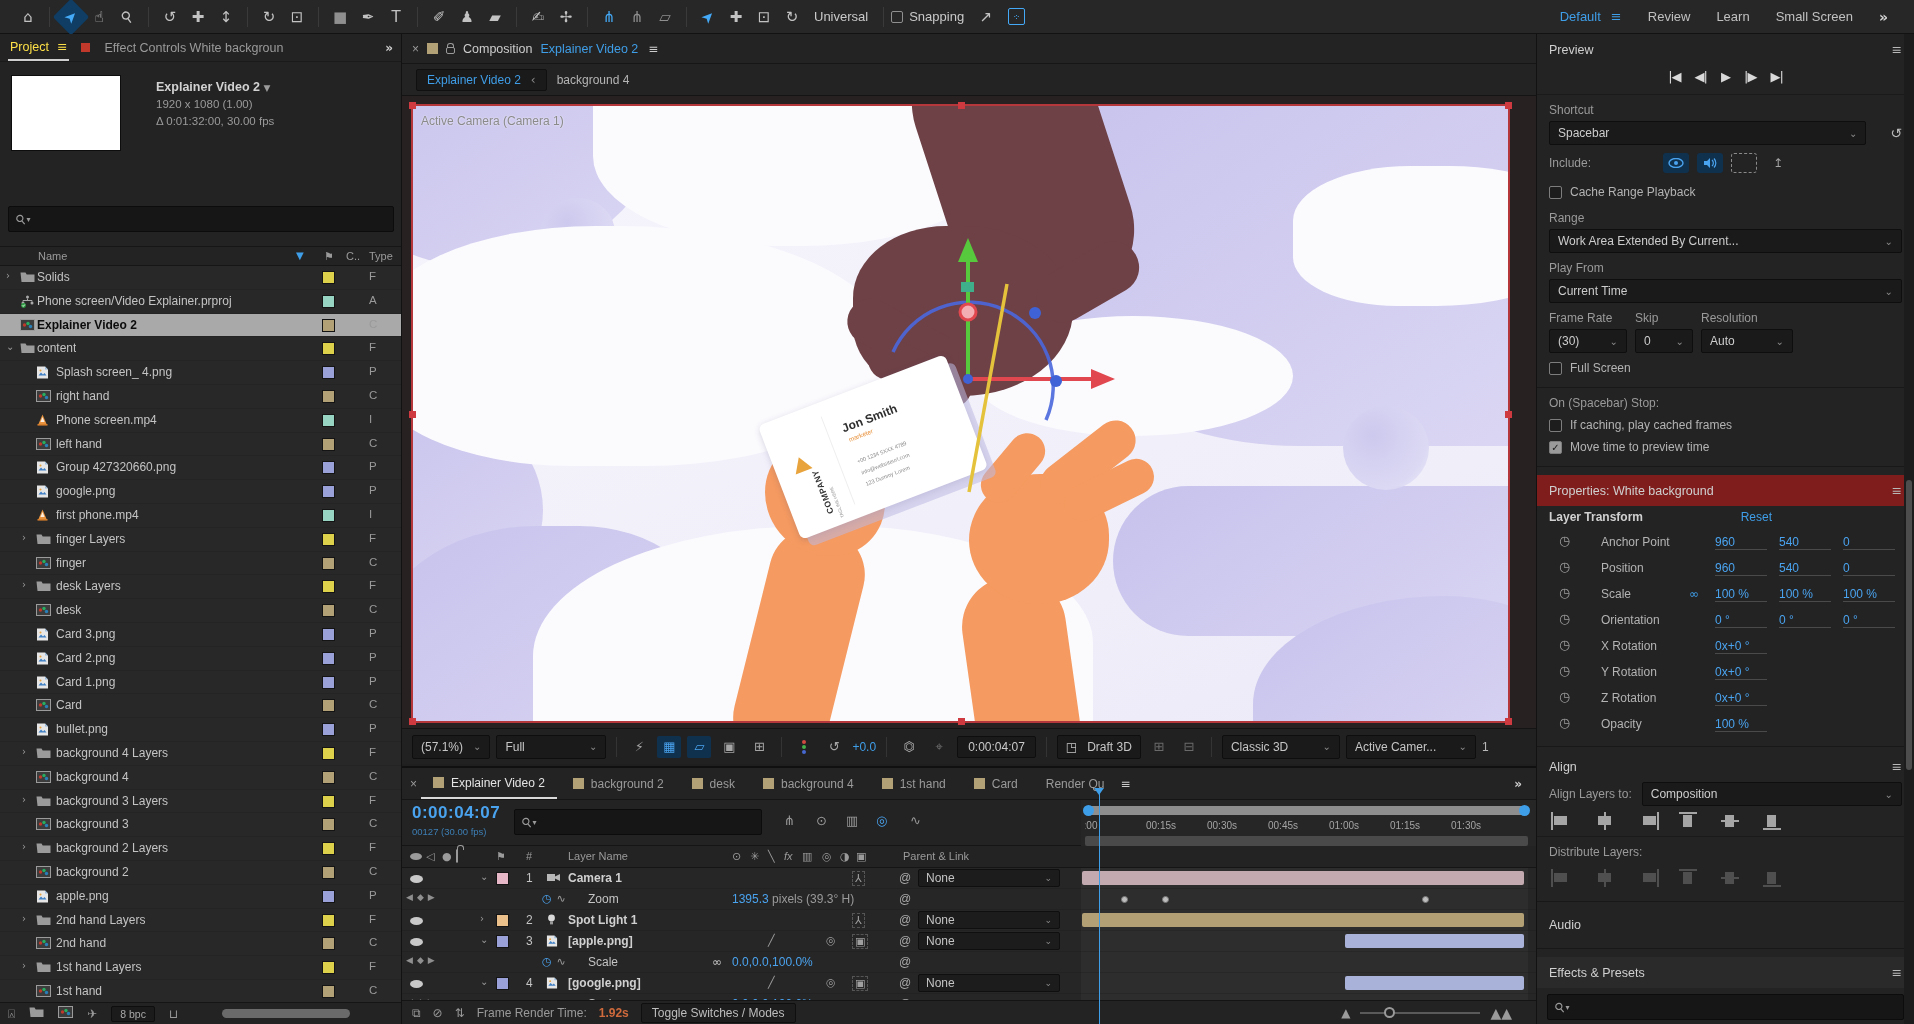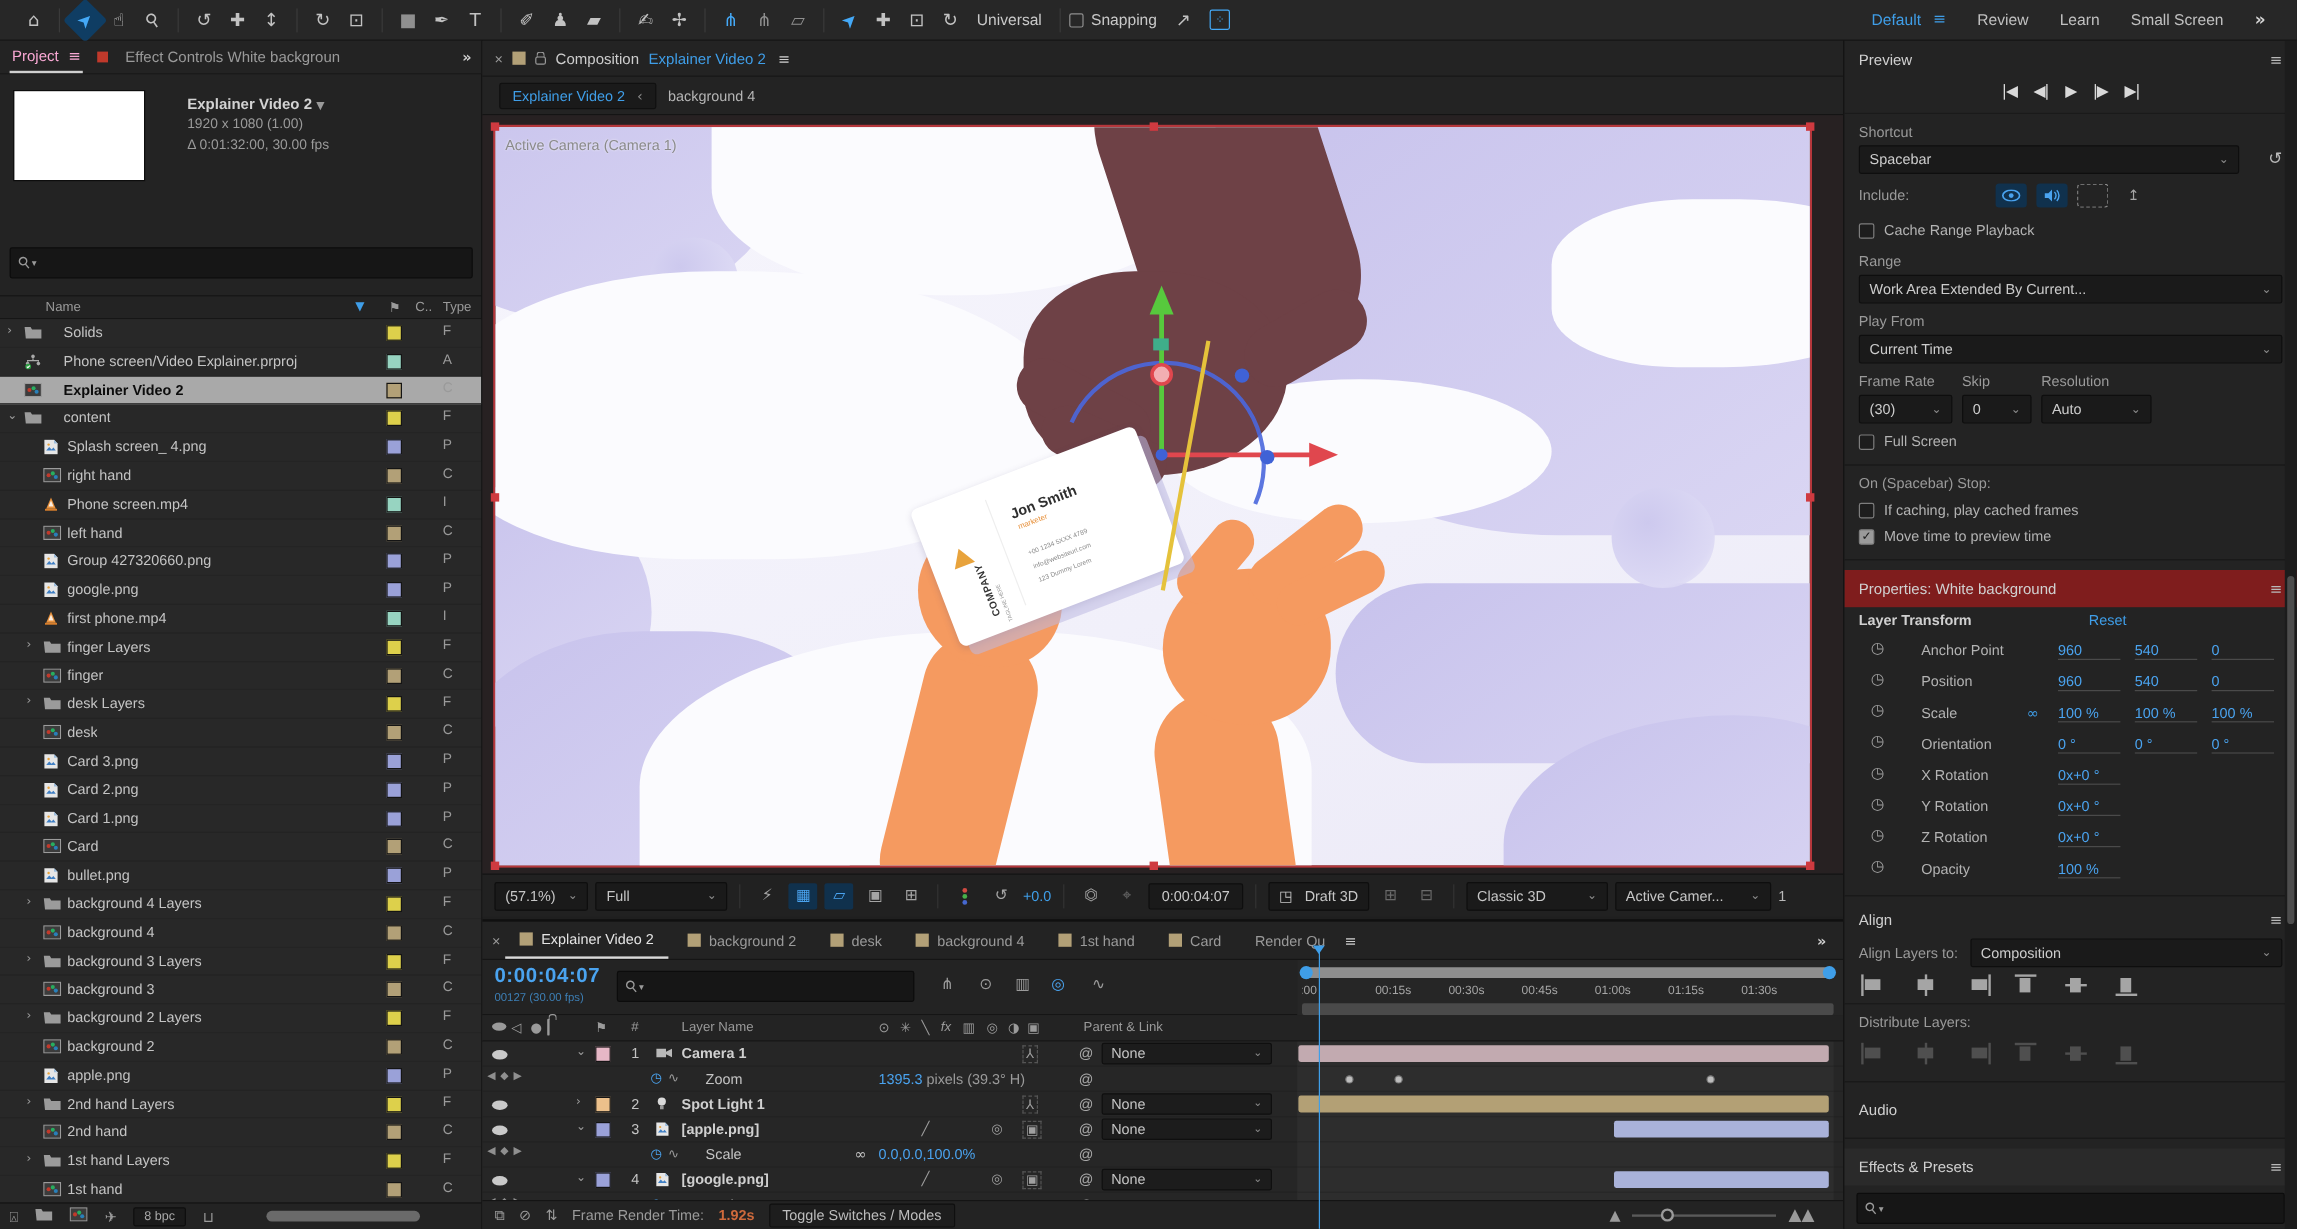--- a/index.html
+++ b/index.html
@@ -21,21 +21,21 @@
   .chk{width:12px;height:12px;border:1px solid #8f8f8f;border-radius:2px;display:inline-block;margin-right:6px}
   .framebox{width:17px;height:17px;border:1px solid #44a9f7;border-radius:2px;display:inline-flex;align-items:center;justify-content:center;color:#44a9f7;font-size:9px;margin-left:8px}
   .topbar-right{margin-left:auto;display:flex;align-items:flex-start;gap:26px;padding-right:26px}
   .ws{color:#3f9ee8;font-size:13px;display:flex;gap:10px;align-items:center}
   .menu-item{color:#c0c0c0;font-size:13px}
   .chev2{color:#d5d5d5;font-size:14px;font-weight:bold}
 
   
   .project{position:absolute;left:0;top:34px;width:402px;bottom:0;background:#232323;border-right:1px solid #121212}
   .ptabs{height:28px;display:flex;align-items:center;padding:0 8px;background:#232323;border-bottom:1px solid #1a1a1a}
-  .ptab-active{color:#f9a8d4;font-size:12.5px;border-bottom:2px solid #cfcfcf;padding:5px 2px;display:flex;gap:8px;align-items:center}
+  .ptab-active{color:#fde047;font-size:12.5px;border-bottom:2px solid #cfcfcf;padding:5px 2px;display:flex;gap:8px;align-items:center}
   .ptab-other{color:#9a9a9a;font-size:12.5px;margin-left:14px;white-space:nowrap;overflow:hidden;max-width:218px}
   .redsq{width:9px;height:9px;background:#c0392b;display:inline-block;margin-left:12px}
   .pov{margin-left:auto;color:#cfcfcf;font-weight:bold}
   .pinfo{position:relative;height:132px}
   .pthumb{position:absolute;left:12px;top:14px;width:108px;height:74px;background:#fff;box-shadow:0 0 0 1px #0d0d0d}
   .pmeta{position:absolute;left:156px;top:16px;line-height:1.45}
   .pmeta .t1{color:#d2d2d2;font-weight:bold;font-size:12.5px}
   .pmeta .t2,.pmeta .t3{color:#9a9a9a;font-size:11.5px}
   .tri{color:#9a9a9a;font-size:9px}
   .psearch{position:absolute;left:8px;top:172px;width:386px;height:26px;background:#161616;border:1px solid #0c0c0c;border-radius:2px;display:flex;align-items:center;padding:0 7px;color:#8a8a8a}
@@ -49,21 +49,21 @@
   .pcols .ctype{position:absolute;left:369px;top:3px}
   .plist{position:absolute;left:0;top:232px;width:100%;bottom:22px;overflow:hidden;background:#282828}
   .prow{position:relative;height:23.8px;border-bottom:1px solid #242424}
   .prow.sel{background:#a9a9a9}
   .prow.sel .pname{color:#0c0c0c;font-weight:bold}
   .parrow{position:absolute;left:6px;top:4px;width:12px;color:#9a9a9a;font-size:10px}
   .pico{position:absolute;left:20px;top:5px;width:16px;height:13px}
   .prow.ind .parrow{left:22px}
   .prow.ind .pico{left:36px}
   .prow.ind .pname{left:56px}
-  .pname{position:absolute;left:53px;top:4px;color:#c4c4c4;font-size:12px;white-space:nowrap;max-width:250px;overflow:hidden}
+  .pname{position:absolute;left:37px;top:4px;color:#c4c4c4;font-size:12px;white-space:nowrap;max-width:250px;overflow:hidden}
   .pchip{position:absolute;left:322px;top:5px;width:13px;height:13px;border:1px solid #141414}
   .ptype{position:absolute;left:369px;top:4px;color:#9a9a9a;font-size:11.5px}
   .pico svg{display:none}
   .k-folder .i-folder{display:block}
   .k-comp .i-comp{display:block}
   .k-png .i-png{display:block}
   .k-video .i-video{display:block}
   .k-prproj .i-prproj{display:block}
   .c-yellow{background:#ddd04b}.c-tan{background:#b2a077}.c-mint{background:#97d4c1}
   .c-lav{background:#9aa1d8}.c-pink{background:#e6b7c6}.c-peach{background:#ecc08b}

